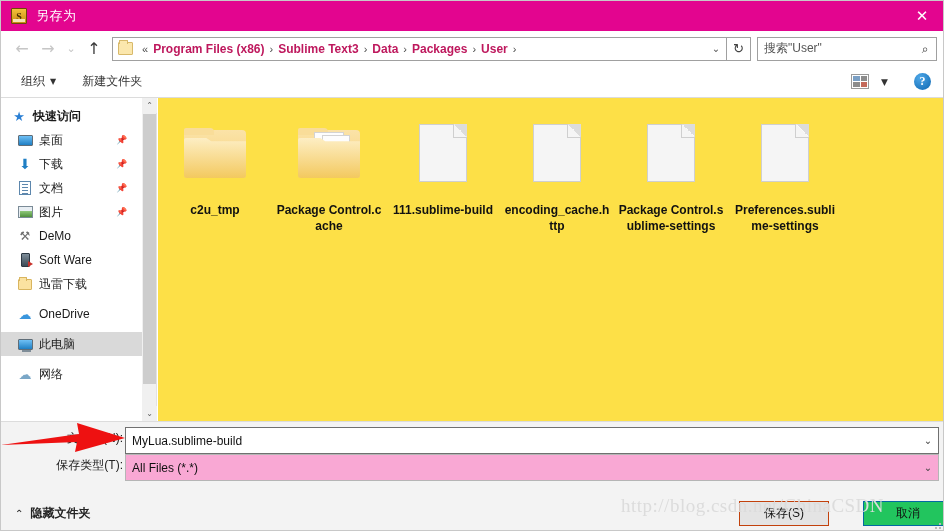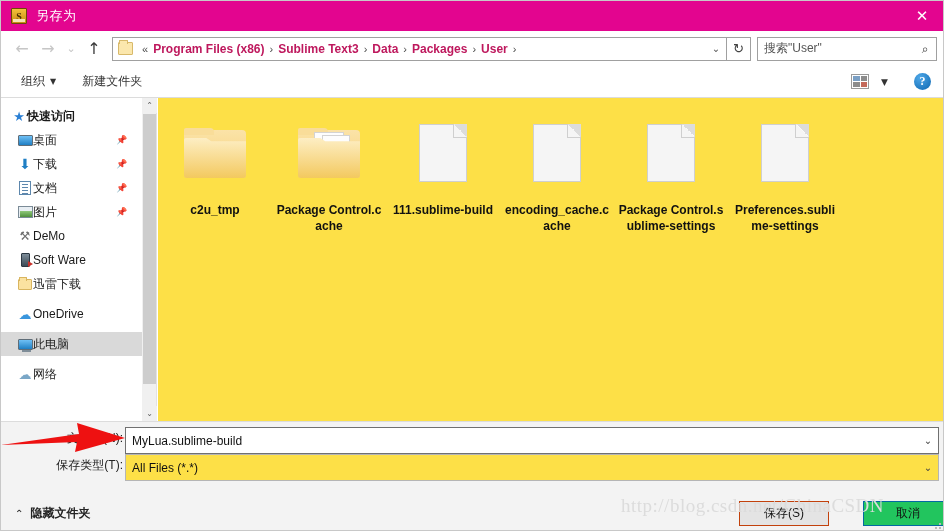--- a/index.html
+++ b/index.html
@@ -178,21 +178,21 @@
   #sb-down { position: absolute; bottom: 0; left: 0; }
 
   .sb-item {
     height: 24px; display: flex; align-items: center;
     padding-left: 16px; font-size: 12px; color: #1a1a1a;
     white-space: nowrap; position: relative;
   }
   .sb-item.header { font-weight: bold; padding-left: 10px; }
   .sb-item.selected { background: #cfe8ff00; }
   .sb-item.selected { background: #d9d9d9; }
-  .sb-label { }
+  .sb-label { margin-left: 6px; }
   .sb-ico {
     width: 16px; height: 16px; flex: none; position: relative;
     display: flex; align-items: center; justify-content: center;
     font-size: 12px;
   }
   .pin {
     position: absolute; right: 14px; color: #9a9a9a; font-size: 11px;
     font-family: "DejaVu Sans", sans-serif;
   }
 
@@ -326,21 +326,21 @@
     position: absolute; right: 0; top: 3px; width: 120px;
     text-align: right; font-size: 12px; color: #222;
   }
   #fn-label-wrap { position: absolute; left: 0; top: 0; width: 122px; height: 24px; }
   #st-label-wrap { position: absolute; left: 0; top: 0; width: 122px; height: 24px; }
   .field {
     position: absolute; left: 124px; width: 814px; height: 27px;
     border: 1px solid #707070; display: flex; align-items: center;
   }
   #fn-field { background: #ffffff; }
-  #st-field { background: #fde047; border-color: #b5b5b5; }
+  #st-field { background: #f9a8d4; border-color: #b5b5b5; }
   .field-text {
     flex: 1; padding-left: 6px; font-size: 12px; color: #111;
     white-space: nowrap; overflow: hidden;
   }
   .field-caret {
     width: 20px; text-align: center; font-size: 10px; color: #444;
     font-family: "DejaVu Sans", sans-serif;
   }
 
   #hidefolders {
@@ -549,21 +549,21 @@
         <div class="fileitem">
           <div class="file-icon-wrap">
             <span class="doc-art"></span>
           </div>
           <div class="fname">111.sublime-build</div>
         </div>
         <div class="fileitem">
           <div class="file-icon-wrap">
             <span class="doc-art"></span>
           </div>
-          <div class="fname">encoding_cache.cache</div>
+          <div class="fname">encoding_cache.http</div>
         </div>
         <div class="fileitem">
           <div class="file-icon-wrap">
             <span class="doc-art"></span>
           </div>
           <div class="fname">Package Control.sublime-settings</div>
         </div>
         <div class="fileitem">
           <div class="file-icon-wrap">
             <span class="doc-art"></span>

